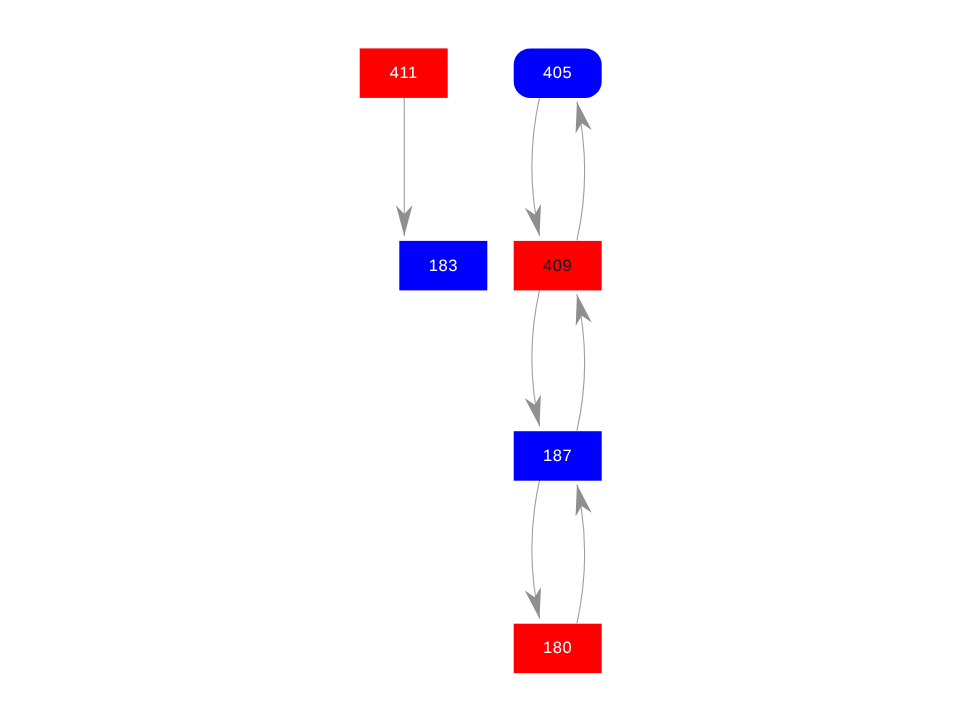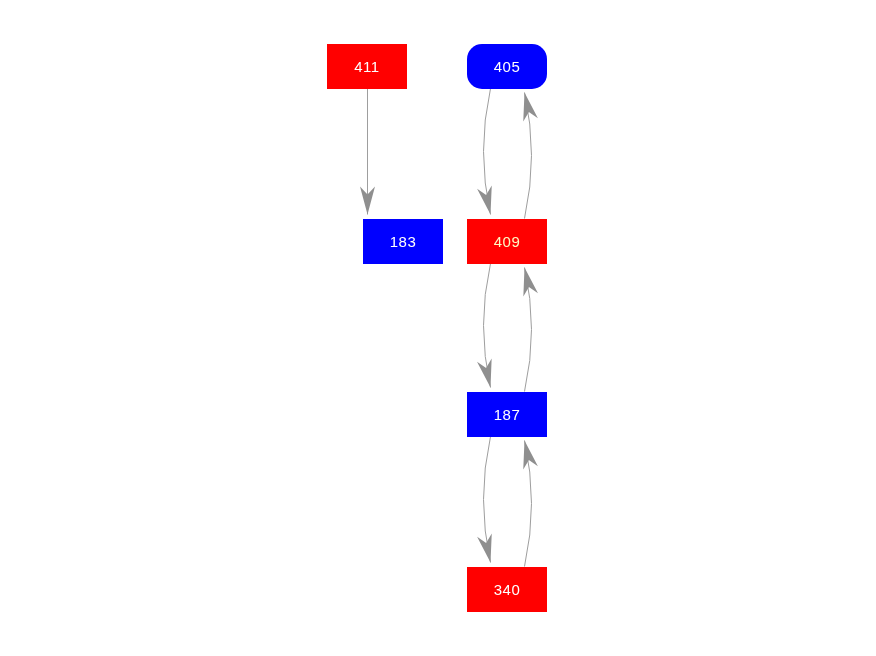--- a/index.html
+++ b/index.html
@@ -61,23 +61,23 @@
 
   <div class="node" style="left: 327px; top: 43.5px; width: 80px; height: 45px; background: rgb(255, 0, 0); color: rgb(255, 255, 255);">
     <span class="node-label">411</span>
   </div>
   <div class="node" style="left: 467px; top: 43.5px; width: 80px; height: 45px; background: rgb(0, 0, 255); color: rgb(255, 255, 255); border-radius: 15px;">
     <span class="node-label">405</span>
   </div>
   <div class="node" style="left: 327px; top: 218.5px; width: 80px; height: 45px; background: rgb(0, 0, 255); color: rgb(255, 255, 255); margin-left: 36px;">
     <span class="node-label">183</span>
   </div>
-  <div class="node" style="left: 467px; top: 218.5px; width: 80px; height: 45px; background: rgb(255, 0, 0); color: #fef9c3;">
+  <div class="node" style="left: 467px; top: 218.5px; width: 80px; height: 45px; background: rgb(255, 0, 0); color: #0f172a;">
     <span class="node-label">409</span>
   </div>
   <div class="node" style="left: 467px; top: 391.5px; width: 80px; height: 45px; background: rgb(0, 0, 255); color: rgb(255, 255, 255);">
     <span class="node-label">187</span>
   </div>
   <div class="node" style="left: 467px; top: 566.5px; width: 80px; height: 45px; background: rgb(255, 0, 0); color: rgb(255, 255, 255);">
-    <span class="node-label">340</span>
+    <span class="node-label">180</span>
   </div>
 
 </div>
 
 </body></html>

